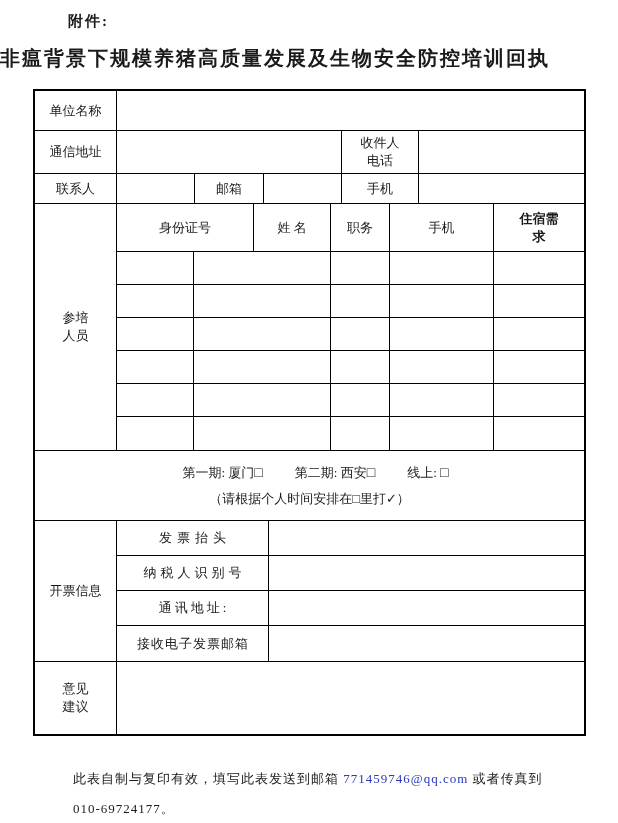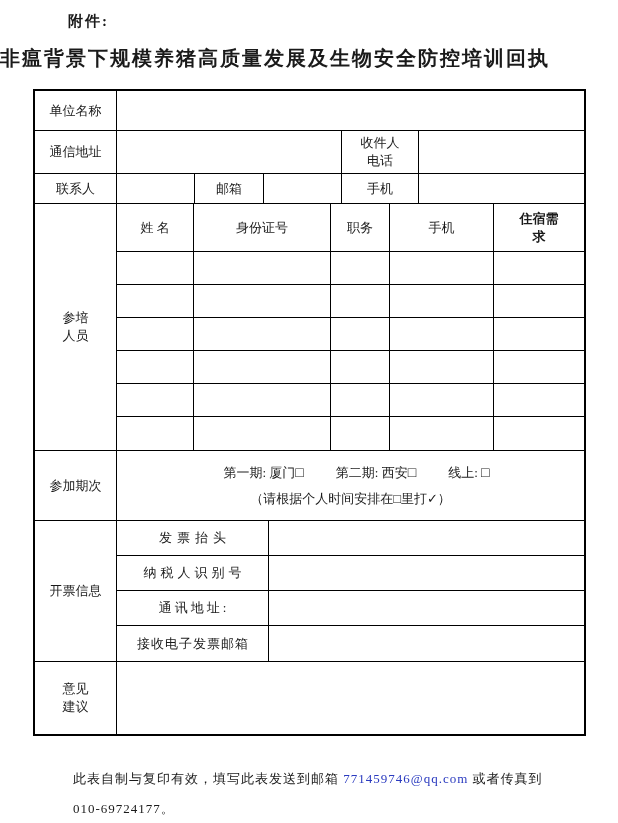--- a/index.html
+++ b/index.html
@@ -115,22 +115,22 @@
     <div class="cell w78 blank"></div>
     <div class="cell w77 vcell">手机</div>
     <div class="cell grow blank"></div>
   </div>
 
   <div class="sect">
     <div class="cell lblcol">参培
 人员</div>
     <div class="pright">
       <div class="phead">
+        <div class="pcell pc-id">身份证号</div>
         <div class="pcell pc-name">姓 名</div>
-        <div class="pcell pc-id">身份证号</div>
         <div class="pcell pc-duty">职务</div>
         <div class="pcell pc-phone">手机</div>
         <div class="pcell pc-stay">住宿需
 求</div>
       </div>
       <div>
           <div class="prow">
             <div class="pcell pc-name blank"></div>
             <div class="pcell pc-id blank"></div>
             <div class="pcell pc-duty blank"></div>
@@ -170,21 +170,20 @@
             <div class="pcell pc-id blank"></div>
             <div class="pcell pc-duty blank"></div>
             <div class="pcell pc-phone blank"></div>
             <div class="pcell pc-stay blank"></div>
           </div>
         </div>
     </div>
   </div>
 
   <div class="sect h70">
-    <div class="cell lblcol">参加期次</div>
     <div class="cell sessval">
       <div class="opts">
         <span class="opt"><span>第一期: 厦门</span><span class="chk">□</span></span>
         <span class="opt"><span>第二期: 西安</span><span class="chk">□</span></span>
         <span class="opt"><span>线上: </span><span class="chk">□</span></span>
       </div>
       <div>（请根据个人时间安排在□里打✓）</div>
     </div>
   </div>
 

